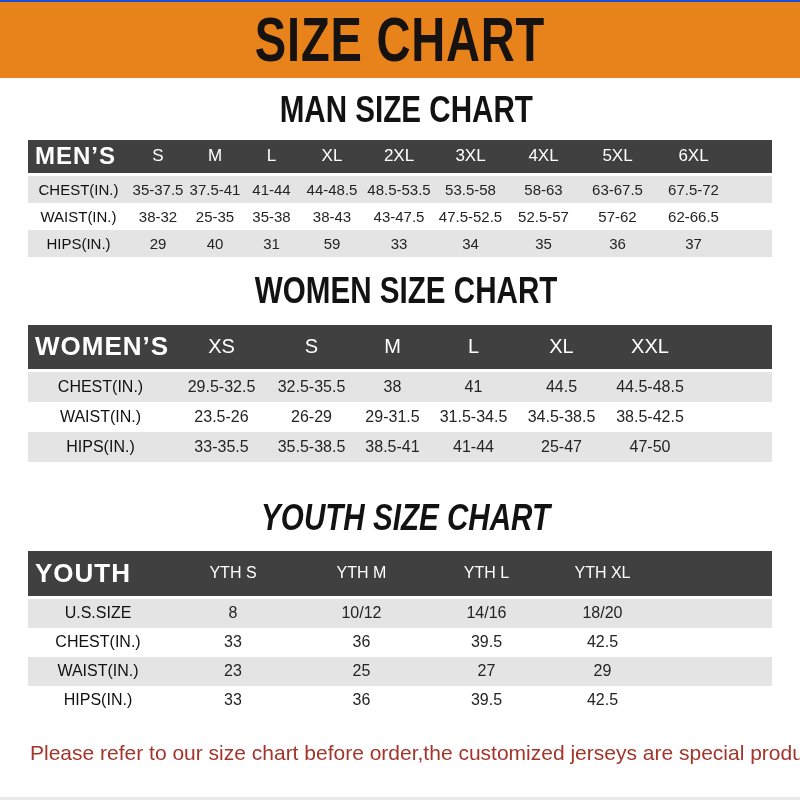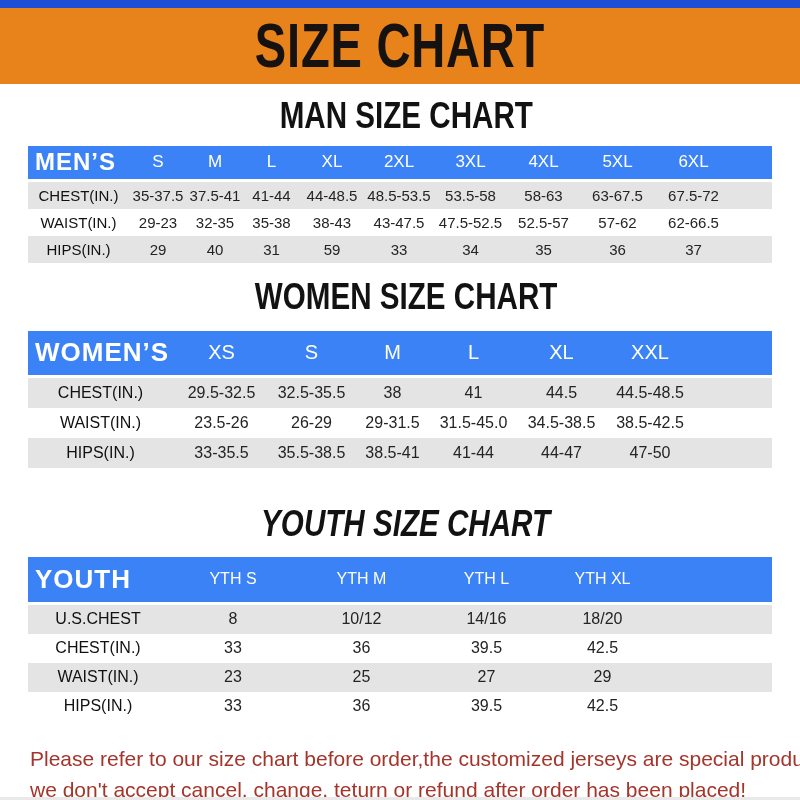--- a/index.html
+++ b/index.html
@@ -3,21 +3,21 @@
 <meta charset="utf-8">
 <style>
   html,body{margin:0;padding:0;}
   body{
     width:800px;height:800px;background:#ffffff;overflow:hidden;position:relative;
     font-family:"Liberation Sans", sans-serif;
   }
   
   .banner{
     height:76px;background:#e8831c;display:flex;align-items:center;justify-content:center;
-    border-top:8px solid #1d4ed8;
+    border-top:2px solid #1d4ed8;
   }
   .banner-title{
     display:inline-block;font-weight:bold;font-size:62px;line-height:62px;color:#151210;
     letter-spacing:1px;transform:scale(0.76,1.02);white-space:nowrap;
   }
   
   .section-title{
     text-align:center;margin:0;padding-left:12px;
   }
   .section-title span{
@@ -27,21 +27,21 @@
   .t1{margin-top:12px;}
   .t2{margin-top:14px;}
   .t3{margin-top:36px;font-style:italic;}
   
   table.size-table{
     table-layout:fixed;border-collapse:collapse;width:744px;margin-left:28px;
   }
   table.men{margin-top:10px;}
   table.women{margin-top:14px;}
   table.youth{margin-top:13px;}
-  .size-table thead tr{background:#3b82f6;}
+  .size-table thead tr{background:#404040;}
   .size-table thead th{
     color:#ffffff;font-weight:normal;text-align:center;padding:0;
     border-bottom:3px solid #ffffff;
   }
   .men thead tr{height:34px;}
   .women thead tr,.youth thead tr{height:46px;}
   .men thead th{font-size:17px;}
   .women thead th{font-size:20px;}
   .youth thead th{font-size:16px;}
   .size-table th.cat{
@@ -114,22 +114,22 @@
       <td>41-44</td>
       <td>44-48.5</td>
       <td>48.5-53.5</td>
       <td>53.5-58</td>
       <td>58-63</td>
       <td>63-67.5</td>
       <td>67.5-72</td>
     </tr>
     <tr>
       <td class="lbl">WAIST(IN.)</td>
-      <td>29-23</td>
-      <td>32-35</td>
+      <td>38-32</td>
+      <td>25-35</td>
       <td>35-38</td>
       <td>38-43</td>
       <td>43-47.5</td>
       <td>47.5-52.5</td>
       <td>52.5-57</td>
       <td>57-62</td>
       <td>62-66.5</td>
     </tr>
     <tr>
       <td class="lbl">HIPS(IN.)</td>
@@ -177,31 +177,31 @@
       <td>38</td>
       <td>41</td>
       <td>44.5</td>
       <td>44.5-48.5</td>
     </tr>
     <tr>
       <td class="lbl">WAIST(IN.)</td>
       <td>23.5-26</td>
       <td>26-29</td>
       <td>29-31.5</td>
-      <td>31.5-45.0</td>
+      <td>31.5-34.5</td>
       <td>34.5-38.5</td>
       <td>38.5-42.5</td>
     </tr>
     <tr>
       <td class="lbl">HIPS(IN.)</td>
       <td>33-35.5</td>
       <td>35.5-38.5</td>
       <td>38.5-41</td>
       <td>41-44</td>
-      <td>44-47</td>
+      <td>25-47</td>
       <td>47-50</td>
     </tr>
   </tbody>
 </table>
 
 <h2 class="section-title t3"><span>YOUTH SIZE CHART</span></h2>
 
 <table class="size-table youth">
   <colgroup>
     <col style="width:140px">
@@ -214,21 +214,21 @@
     <tr>
       <th class="cat">YOUTH</th>
       <th>YTH S</th>
       <th>YTH M</th>
       <th>YTH L</th>
       <th>YTH XL</th>
     </tr>
   </thead>
   <tbody>
     <tr>
-      <td class="lbl">U.S.CHEST</td>
+      <td class="lbl">U.S.SIZE</td>
       <td>8</td>
       <td>10/12</td>
       <td>14/16</td>
       <td>18/20</td>
     </tr>
     <tr>
       <td class="lbl">CHEST(IN.)</td>
       <td>33</td>
       <td>36</td>
       <td>39.5</td>
@@ -246,16 +246,15 @@
       <td>33</td>
       <td>36</td>
       <td>39.5</td>
       <td>42.5</td>
     </tr>
   </tbody>
 </table>
 
 <div class="footer">
   <p>Please refer to our size chart before order,the customized jerseys are special products,</p>
-  <p>we don't accept cancel, change, teturn or refund after order has been placed!</p>
 </div>
 
 <div class="bottom-edge"></div>
 
 </body></html>

